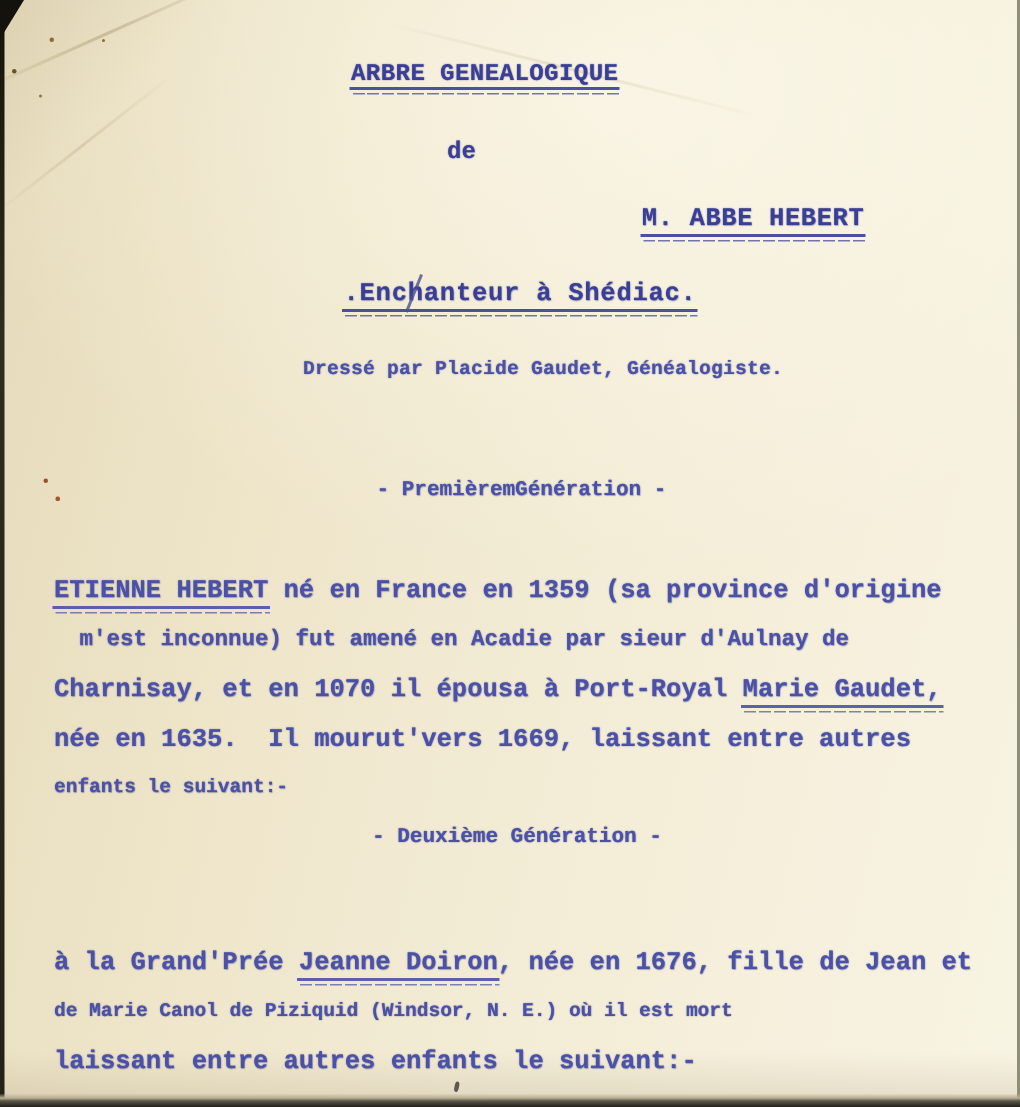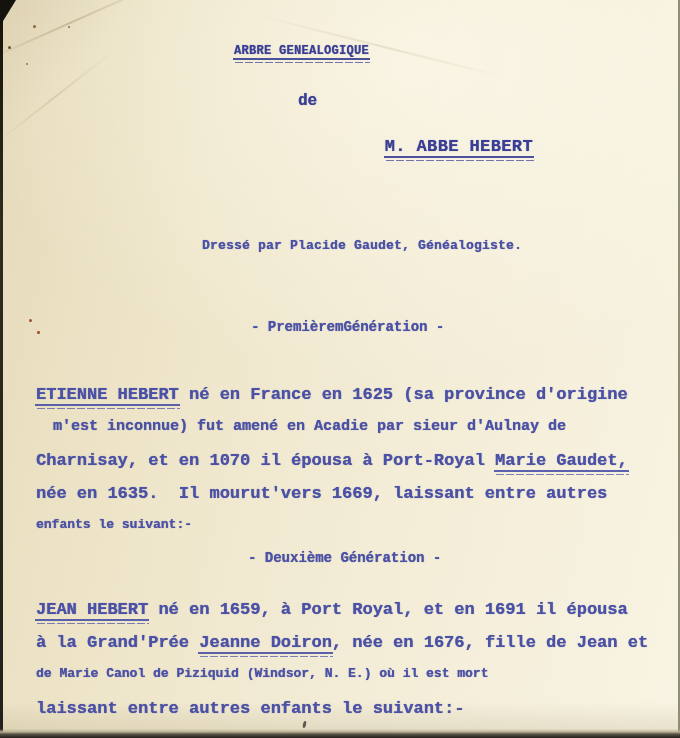--- a/index.html
+++ b/index.html
@@ -68,46 +68,46 @@
   <div class="crease" style="left:250px;top:45px;width:260px;transform:rotate(14deg);opacity:.5;"></div>
   <div class="spot" style="left:33px;top:25px;width:3px;height:3px;background:#8a6b3a;"></div>
   <div class="spot" style="left:8px;top:46px;width:3px;height:3px;background:#6b5327;"></div>
   <div class="spot" style="left:26px;top:63px;width:2px;height:2px;background:#95743f;"></div>
   <div class="spot" style="left:68px;top:26px;width:2px;height:2px;background:#8a6b3a;"></div>
   <div class="spot" style="left:29px;top:319px;width:3px;height:3px;background:#9b4f2e;"></div>
   <div class="spot" style="left:37px;top:331px;width:2.5px;height:2.5px;background:#a35530;"></div>
   <div class="pen-mark" style="left:303px;top:721px;"></div>
 
   
-  <div class="t head ul" style="left:234px;top:40px;font-size:12px;letter-spacing:.3px;text-align:right;">ARBRE GENEALOGIQUE</div>
+  <div class="t head ul" style="left:234px;top:40px;font-size:16px;letter-spacing:.3px;text-align:right;">ARBRE GENEALOGIQUE</div>
 
   <div class="t head" style="left:298px;top:92px;font-size:16px;">de</div>
 
   <div class="t head ul" style="left:240px;top:137px;font-size:17px;letter-spacing:.4px;">M. ABBE HEBERT</div>
 
+  <div class="t head" style="left:229px;top:187px;font-size:17px;letter-spacing:.5px;"><span class="ul"><span>.Enc</span><span class="slashed">h</span><span>anteur à Shédiac.</span></span></div>
 
   <div class="t" style="left:202px;top:238px;font-size:13px;letter-spacing:.2px;">Dressé par Placide Gaudet, Généalogiste.</div>
 
   
   <div class="t" style="left:251px;top:319px;font-size:14px;">- PremièremGénération -</div>
 
-  <div class="t" style="left:36px;top:385px;font-size:17px;"><span class="ul">ETIENNE HEBERT</span><span> né en France en 1625 (sa province d'origine</span></div>
+  <div class="t" style="left:36px;top:385px;font-size:17px;"><span class="ul">ETIENNE HEBERT</span><span> né en France en 1359 (sa province d'origine</span></div>
 
   <div class="t" style="left:36px;top:418px;font-size:15px;padding-left:17px;"><span>m'est inconnue) fut amené en Acadie par sieur d'Aulnay de</span></div>
 
   <div class="t" style="left:36px;top:451px;font-size:17px;"><span>Charnisay, et en 1070 il épousa à Port-Royal </span><span class="ul">Marie Gaudet,</span></div>
 
   <div class="t" style="left:36px;top:484px;font-size:17px;"><span>née en 1635.  Il mourut'vers 1669, laissant entre autres</span></div>
 
   <div class="t" style="left:36px;top:517px;font-size:13px;"><span>enfants le suivant:-</span></div>
 
   
   <div class="t" style="left:248px;top:550px;font-size:14px;">- Deuxième Génération -</div>
 
-  <div class="t" style="left:36px;top:600px;font-size:17px;"><span class="ul">JEAN HEBERT</span><span> né en 1659, à Port Royal, et en 1691 il épousa</span></div>
 
   <div class="t" style="left:36px;top:633px;font-size:17px;"><span>à la Grand'Prée </span><span class="ul">Jeanne Doiron</span><span>, née en 1676, fille de Jean et</span></div>
 
   <div class="t" style="left:36px;top:666px;font-size:13px;text-align:right;"><span>de Marie Canol de Piziquid (Windsor, N. E.) où il est mort</span></div>
 
   <div class="t" style="left:36px;top:699px;font-size:17px;"><span>laissant entre autres enfants le suivant:-</span></div>
 
   
   <div class="edge-left"></div>
   <div class="edge-right"></div>

